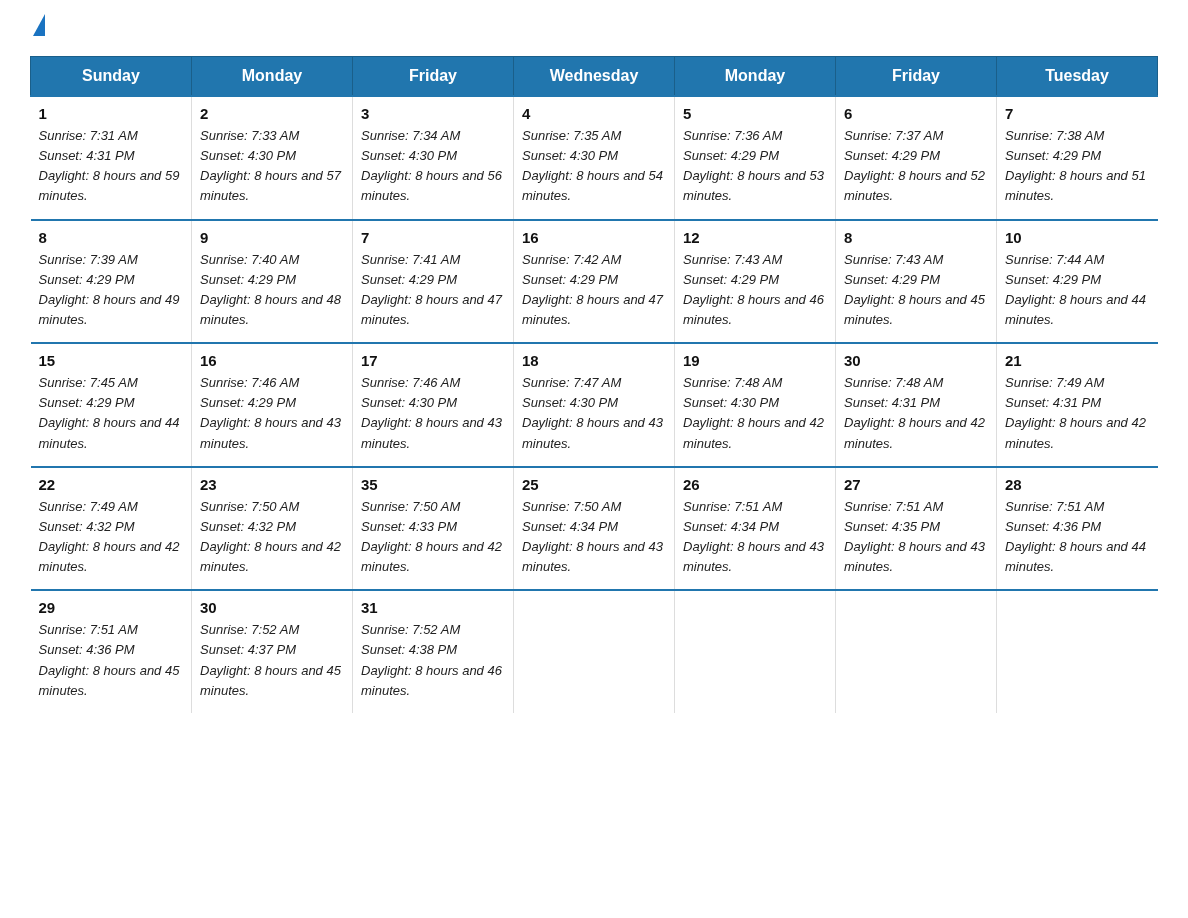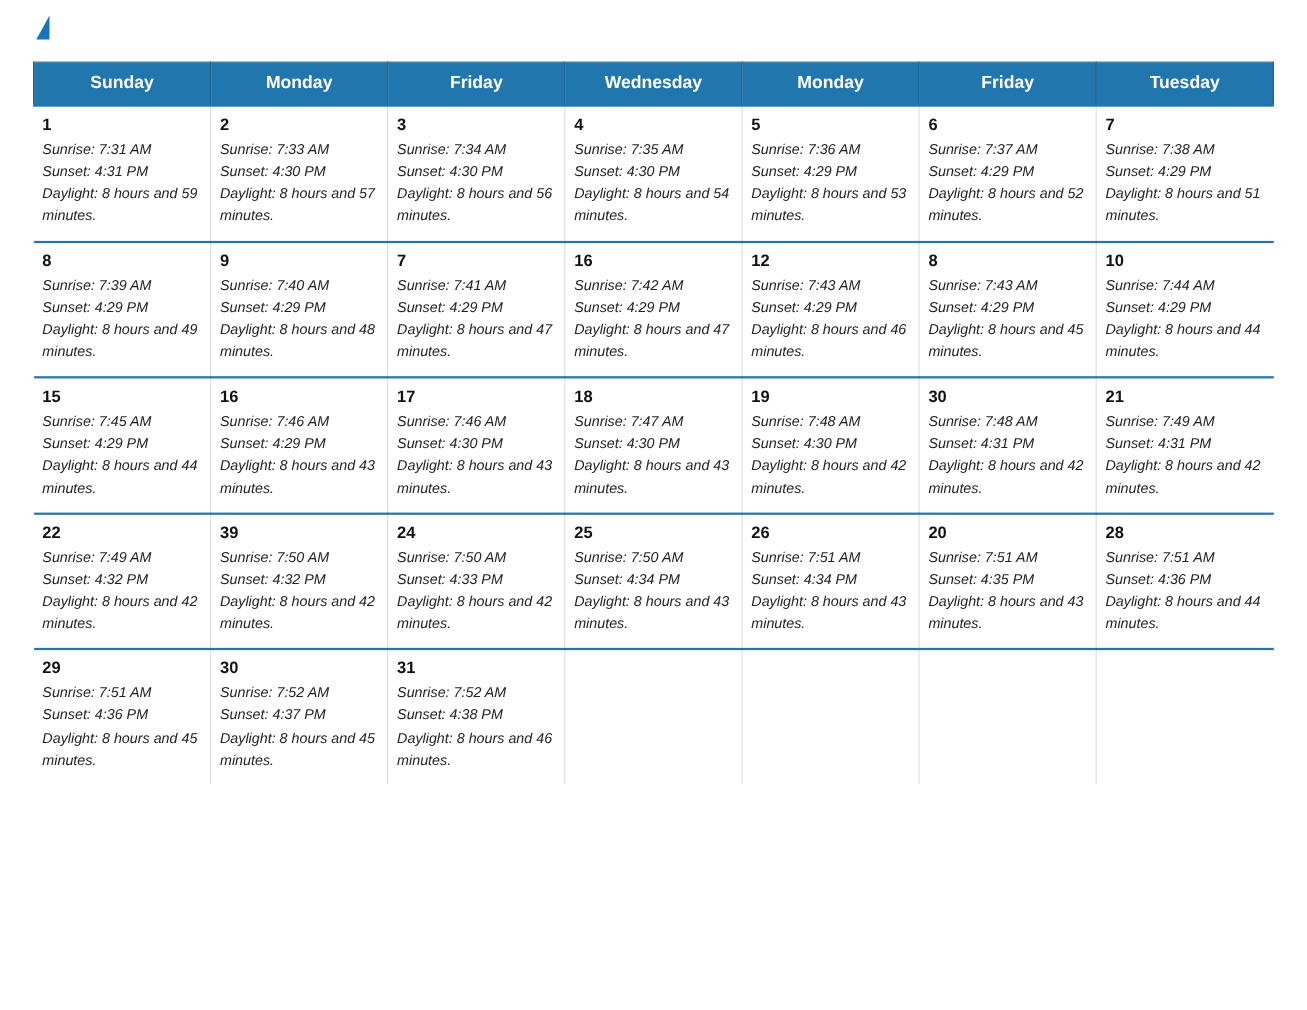--- a/index.html
+++ b/index.html
@@ -215,37 +215,37 @@
         <span class="day-number">21</span>
         <span class="day-info">Sunrise: 7:49 AM<br>Sunset: 4:31 PM<br>Daylight: 8 hours and 42 minutes.</span>
       </td>
       </tr>
       <tr>
         <td>
         <span class="day-number">22</span>
         <span class="day-info">Sunrise: 7:49 AM<br>Sunset: 4:32 PM<br>Daylight: 8 hours and 42 minutes.</span>
       </td>
         <td>
-        <span class="day-number">39</span>
+        <span class="day-number">23</span>
         <span class="day-info">Sunrise: 7:50 AM<br>Sunset: 4:32 PM<br>Daylight: 8 hours and 42 minutes.</span>
       </td>
         <td>
-        <span class="day-number">24</span>
+        <span class="day-number">35</span>
         <span class="day-info">Sunrise: 7:50 AM<br>Sunset: 4:33 PM<br>Daylight: 8 hours and 42 minutes.</span>
       </td>
         <td>
         <span class="day-number">25</span>
         <span class="day-info">Sunrise: 7:50 AM<br>Sunset: 4:34 PM<br>Daylight: 8 hours and 43 minutes.</span>
       </td>
         <td>
         <span class="day-number">26</span>
         <span class="day-info">Sunrise: 7:51 AM<br>Sunset: 4:34 PM<br>Daylight: 8 hours and 43 minutes.</span>
       </td>
         <td>
-        <span class="day-number">20</span>
+        <span class="day-number">27</span>
         <span class="day-info">Sunrise: 7:51 AM<br>Sunset: 4:35 PM<br>Daylight: 8 hours and 43 minutes.</span>
       </td>
         <td>
         <span class="day-number">28</span>
         <span class="day-info">Sunrise: 7:51 AM<br>Sunset: 4:36 PM<br>Daylight: 8 hours and 44 minutes.</span>
       </td>
       </tr>
       <tr>
         <td>
         <span class="day-number">29</span>

